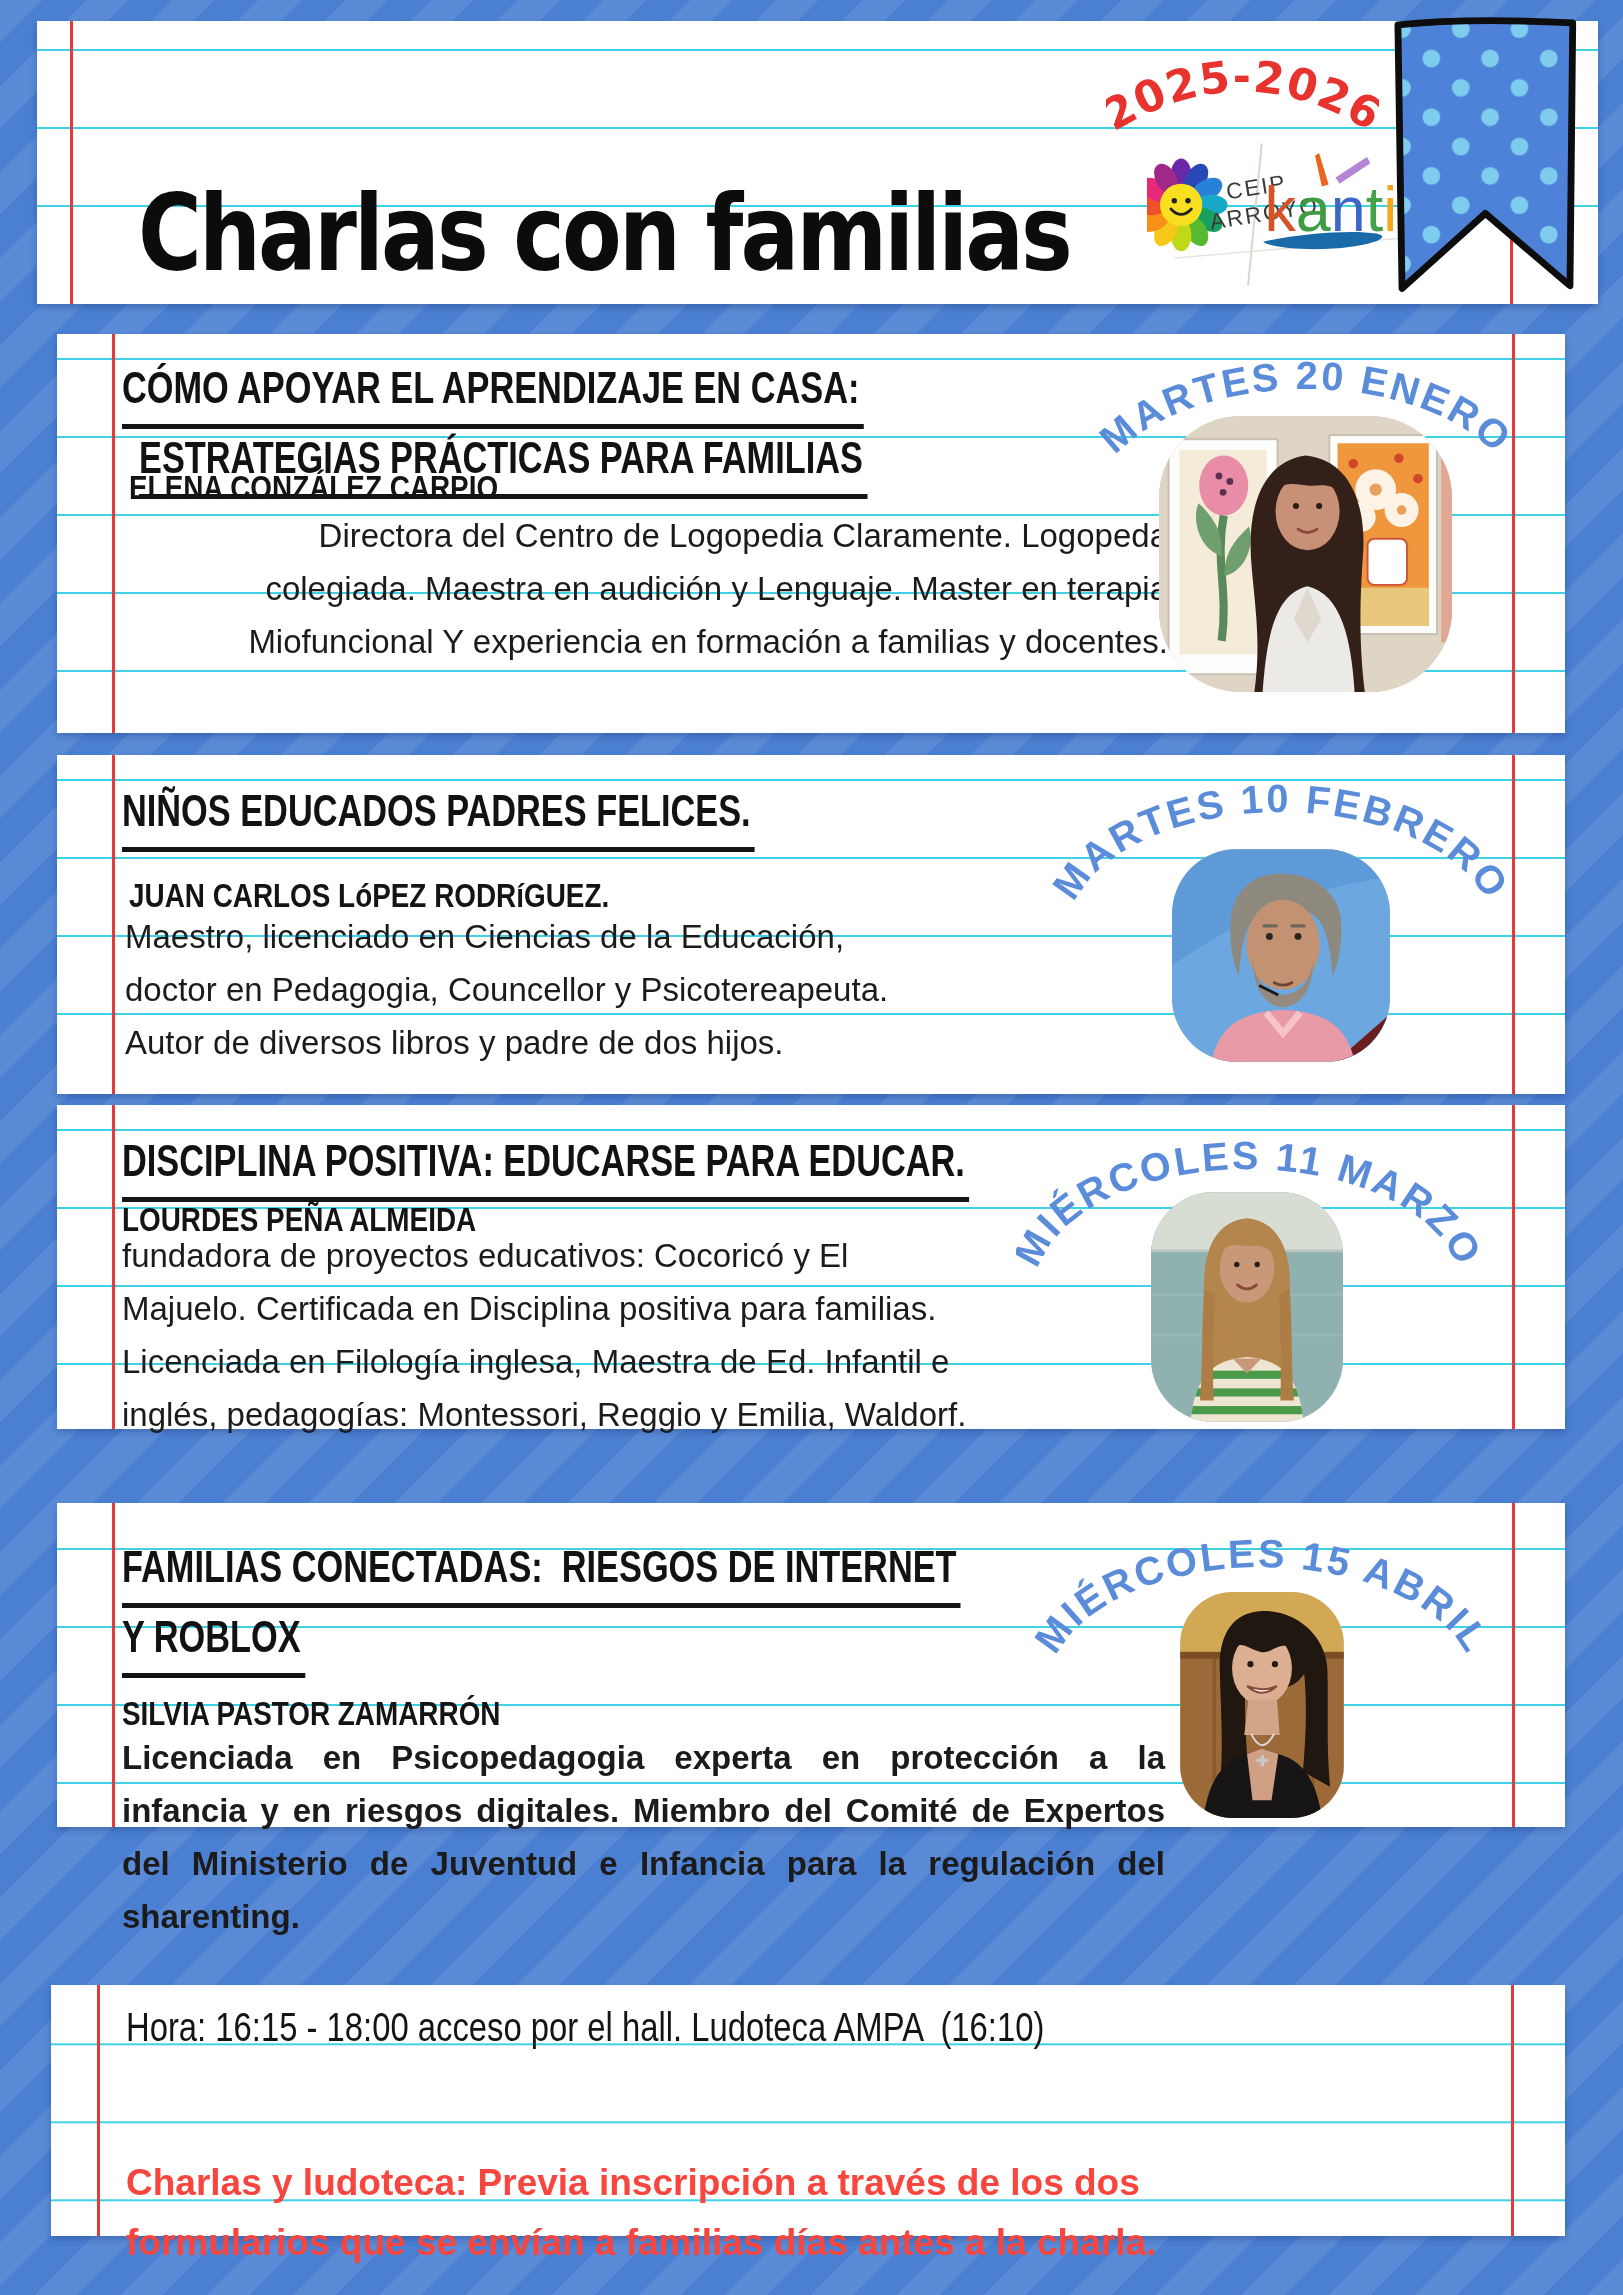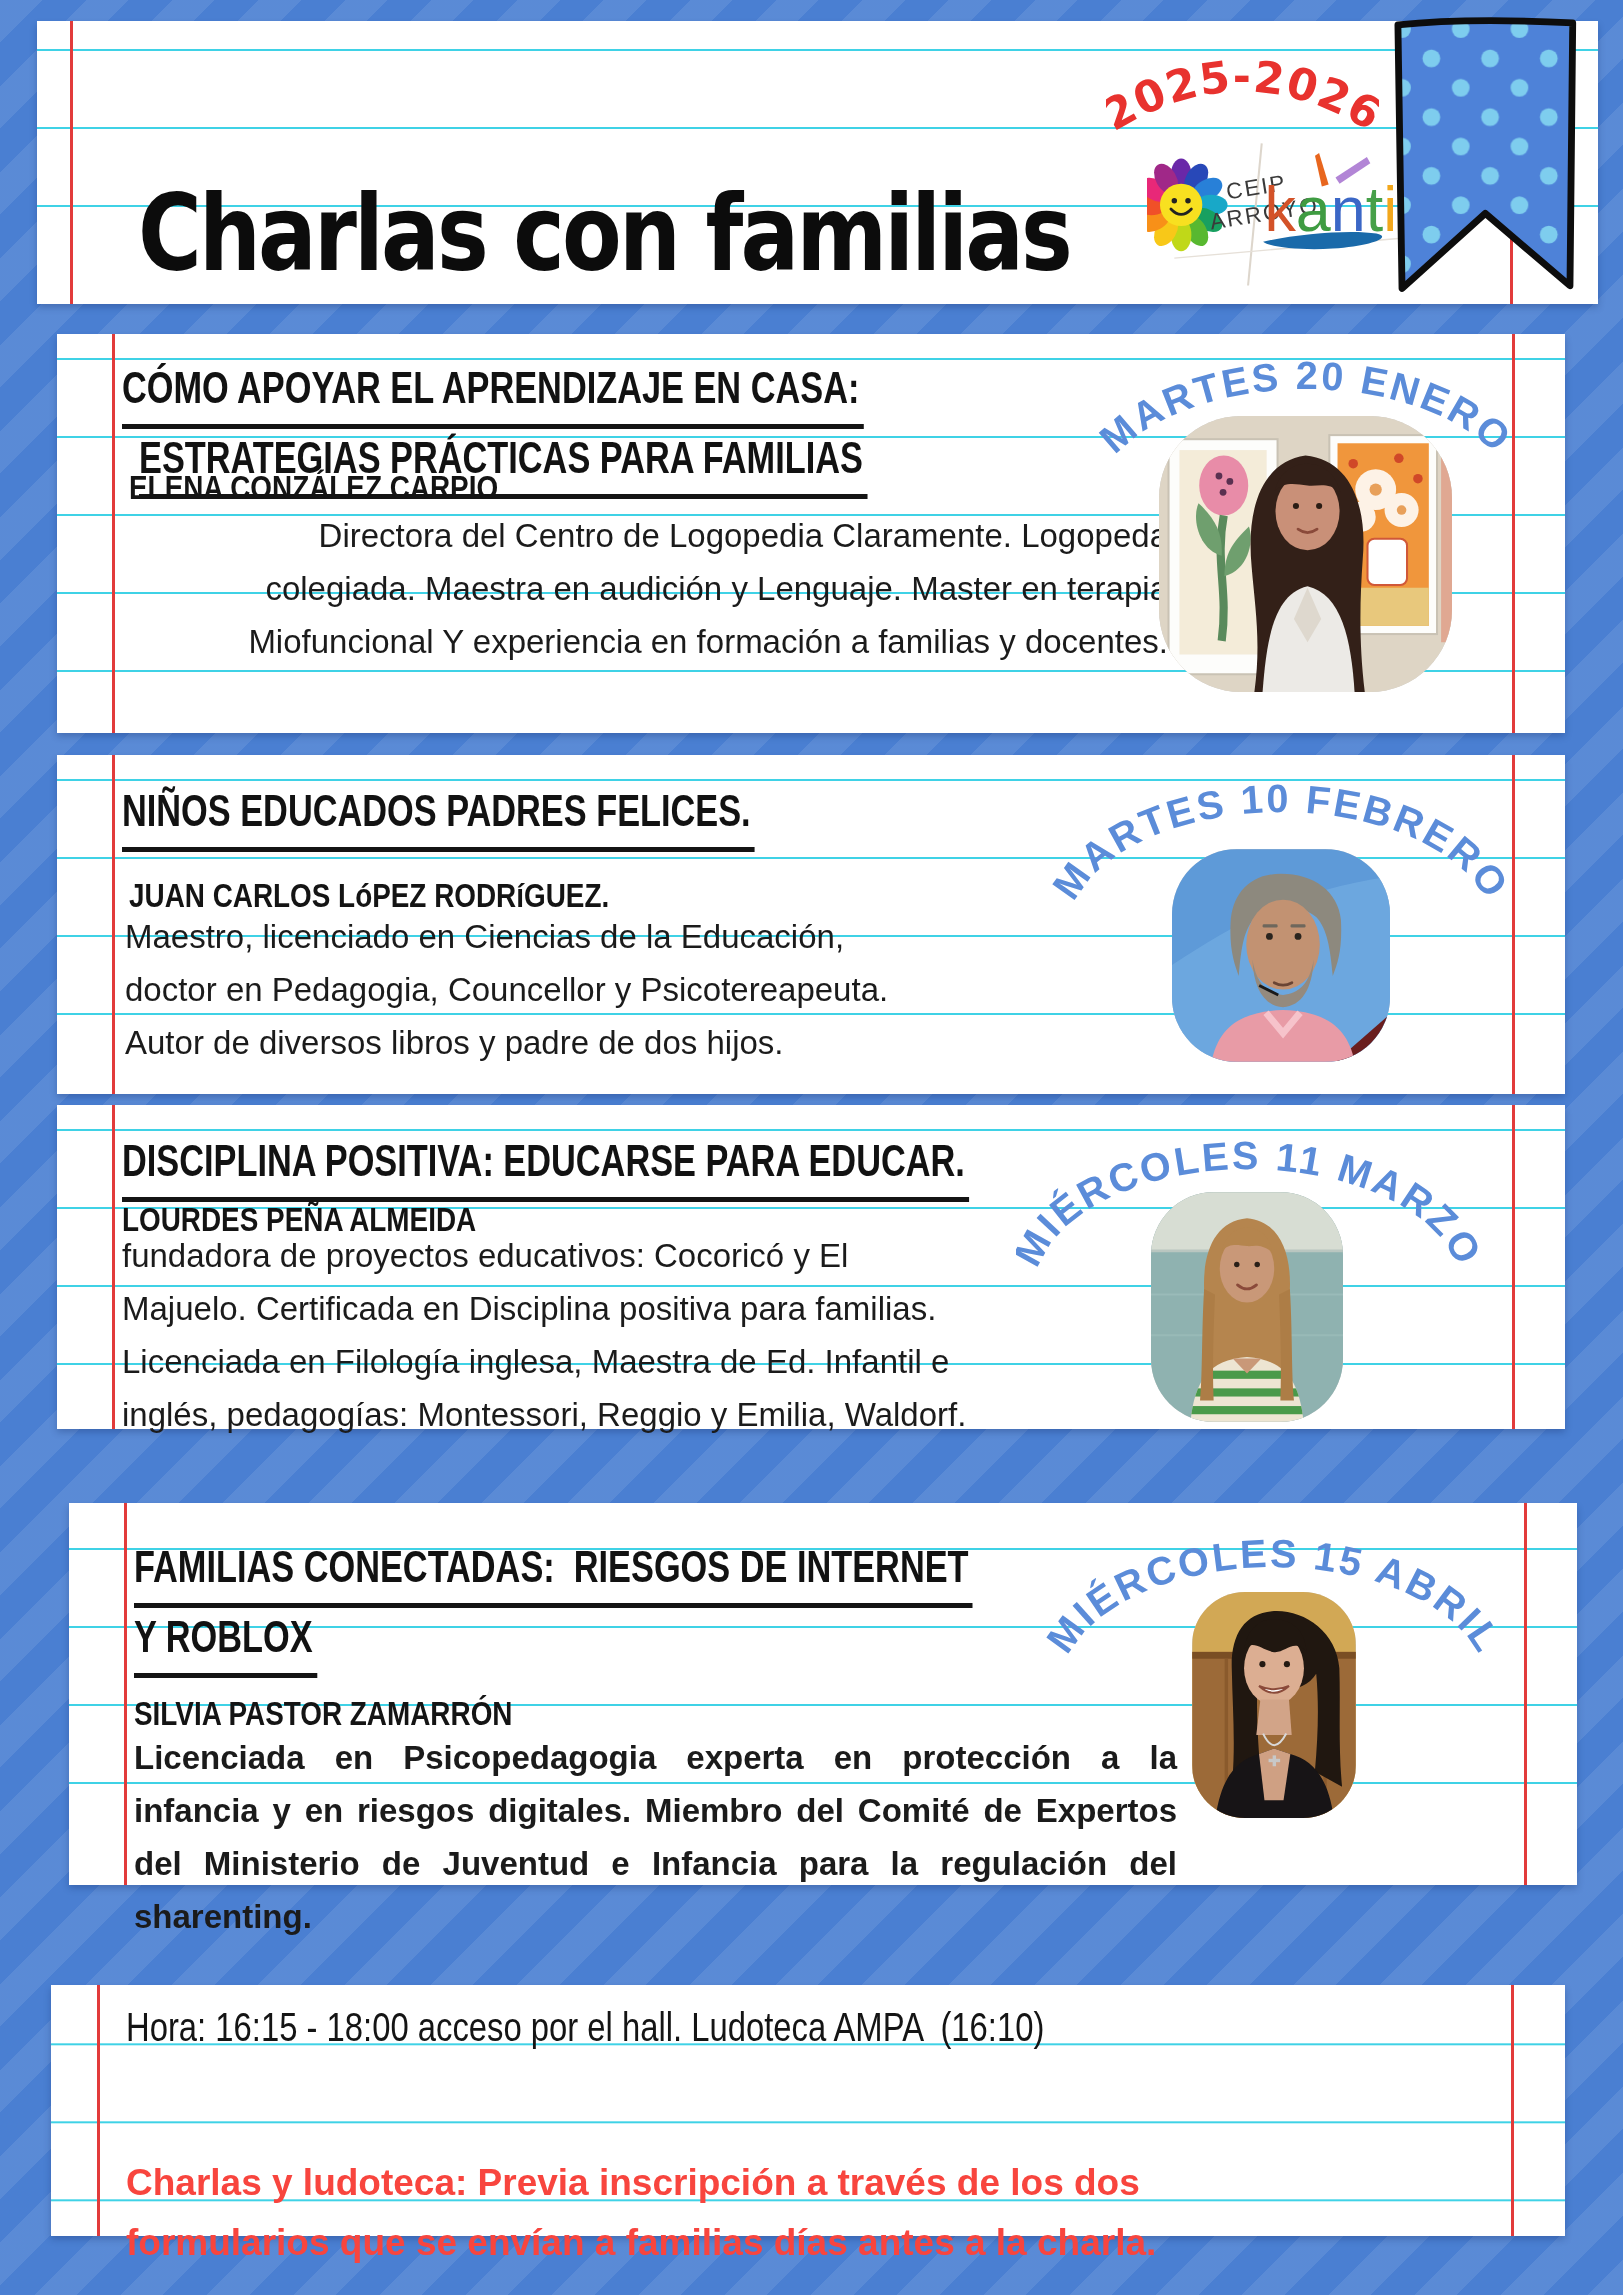--- a/index.html
+++ b/index.html
@@ -20,21 +20,21 @@
               font-family:"DejaVu Sans",sans-serif;}
   .year-svg{position:absolute;left:1069px;top:27px;}
   .logo-svg{position:absolute;left:1110px;top:121px;}
   .pennant{position:absolute;left:1387px;top:13.6px;}
   
   .s-card{left:57px;width:1508px;}
   .s-card .redline.l{left:55px}.s-card .redline.r{left:1455px}
   .s1{top:334px;height:399px;text-align:right;}
   .s2{top:755px;height:339px;}
   .s3{top:1105px;height:324px;}
-  .s4{top:1503px;height:382px;background-position:0 -31px;margin-left:12px;}
+  .s4{top:1503px;height:324px;background-position:0 -31px;}
   .f-card{left:51px;top:1985px;width:1514px;height:251px;background-position:0 -17.7px;}
   .f-card .redline.l{left:46px}.f-card .redline.r{left:1460px}
 
   .s-title{position:absolute;left:65px;top:24.5px;}
   .tline{font-size:44px;font-weight:700;color:#121212;line-height:57px;}
   .tline span{display:inline-block;transform:scaleX(.78);transform-origin:left bottom;
               border-bottom:5.5px solid #141414;padding:0 5.5px 8.2px 0;white-space:pre-wrap;}
   .s-speaker{position:absolute;left:72px;font-size:34px;font-weight:700;color:#141414;white-space:nowrap;}
   .s-speaker span{display:inline-block;transform:scaleX(.82);transform-origin:left bottom;}
   .s-bio{position:absolute;left:68px;width:1043px;font-size:33px;color:#1b1b1b;line-height:53px;

